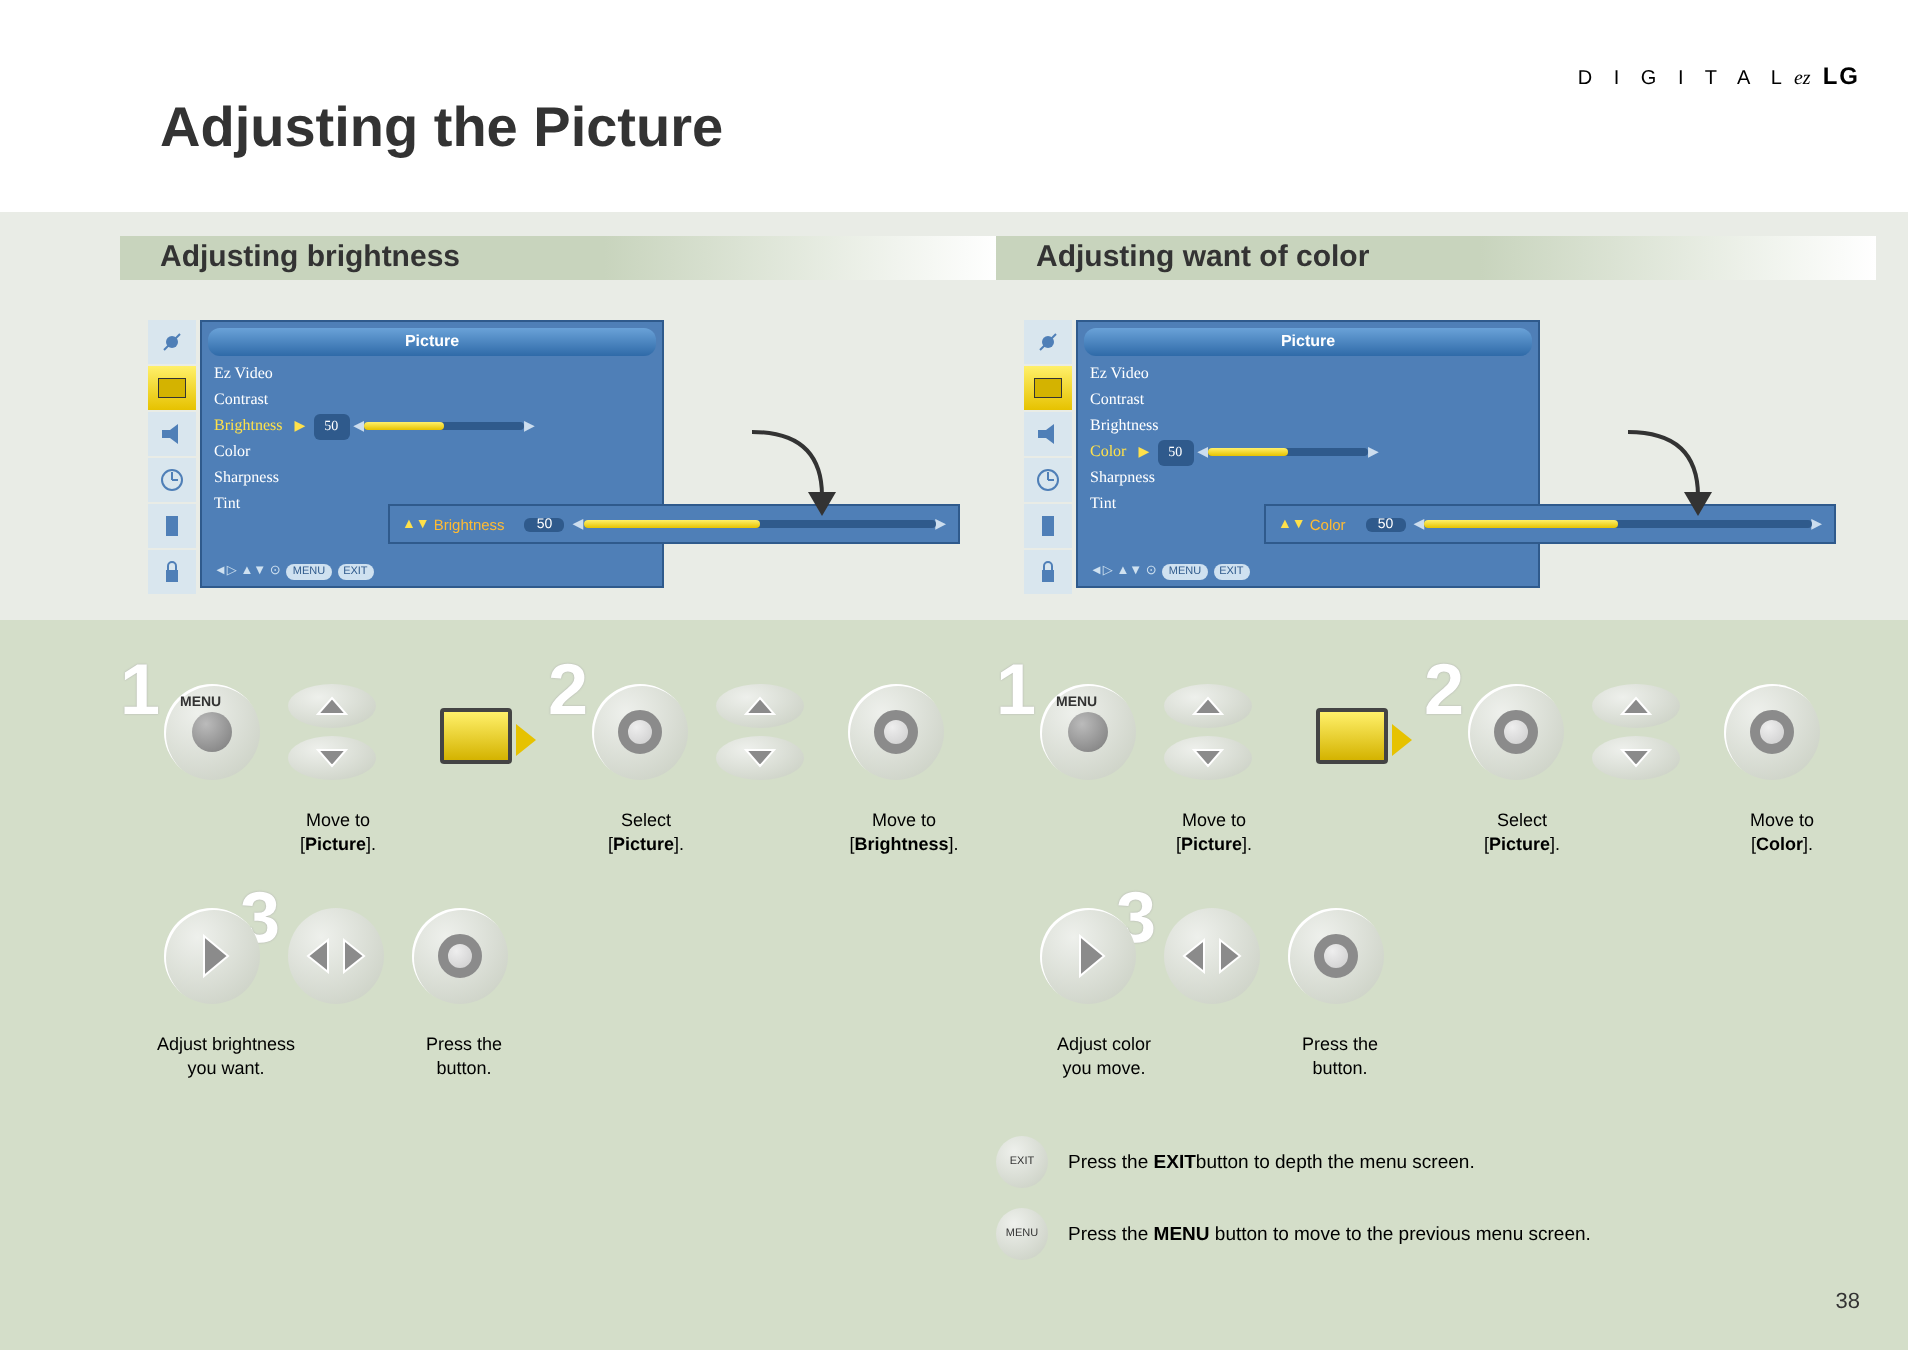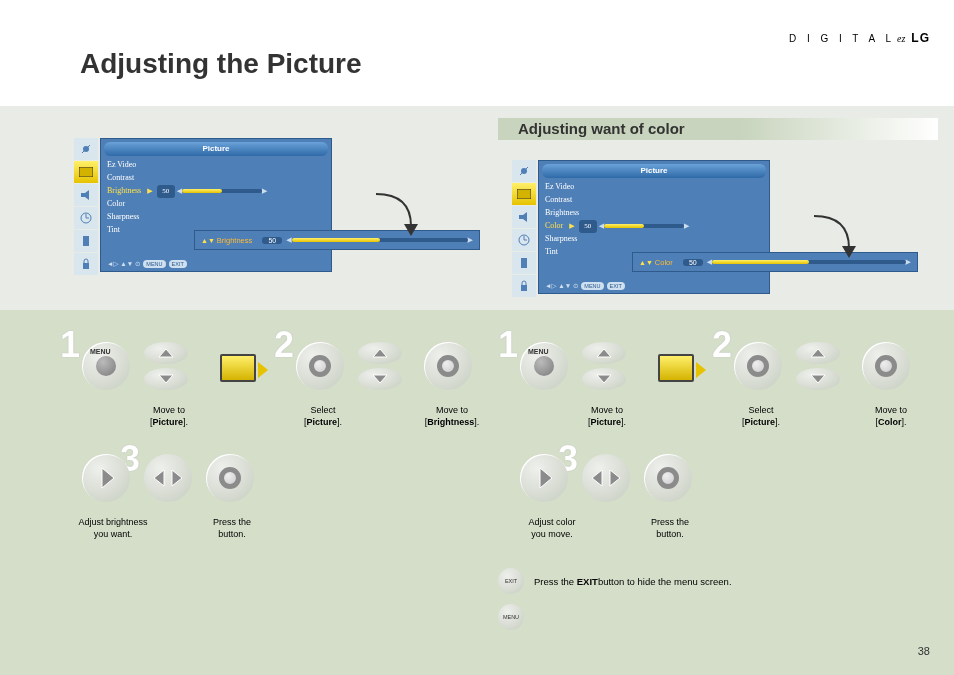--- a/index.html
+++ b/index.html
@@ -71,20 +71,21 @@
 <div class="top-band"></div>
 <div class="top-gray"></div>
 
 <div class="header-right">
   <span>D I G I T A L</span><span class="ez">ez</span><span class="lg">LG</span>
 </div>
 <div class="page-title">Adjusting the Picture</div>
 <div class="pagenum">38</div>
 
 <div class="col colL">
+  <div class="section-hdr">Adjusting brightness</div>
   <div class="osd-wrap">
     <div class="osd-icons">
       <div class="osd-icon">
           <svg width="12" height="12">
             <circle cx="6" cy="6" r="3" fill="#4f7fb7"></circle>
             <line x1="2" y1="10" x2="10" y2="2" stroke="#4f7fb7"></line>
           </svg>
         </div>
       <div class="osd-icon sel">
           <svg width="14" height="10">
@@ -349,19 +350,20 @@
   <div class="step-text" style="left:26px; top:192px; width:80px; white-space:pre-line">Adjust color
 you move.</div>
   <div class="step-text" style="left:144px; top:192px; width:80px; white-space:pre-line">Press the
 button.</div>
 </div>
 
 <div class="footnote" style="top:568px">
   <div class="mini-btn">
       <span>EXIT</span>
     </div>
-  <div><span>Press the </span><b>EXIT</b><span>button to hide the menu screen.</span></div>
+  <div><span>Press the </span><b>EXIT</b><span>button to depth the menu screen.</span></div>
 </div>
 <div class="footnote" style="top:604px">
   <div class="mini-btn">
       <span>MENU</span>
     </div>
+  <div><span>Press the </span><b>MENU</b><span> button to move to the previous menu screen.</span></div>
 </div>
 
 </body></html>

